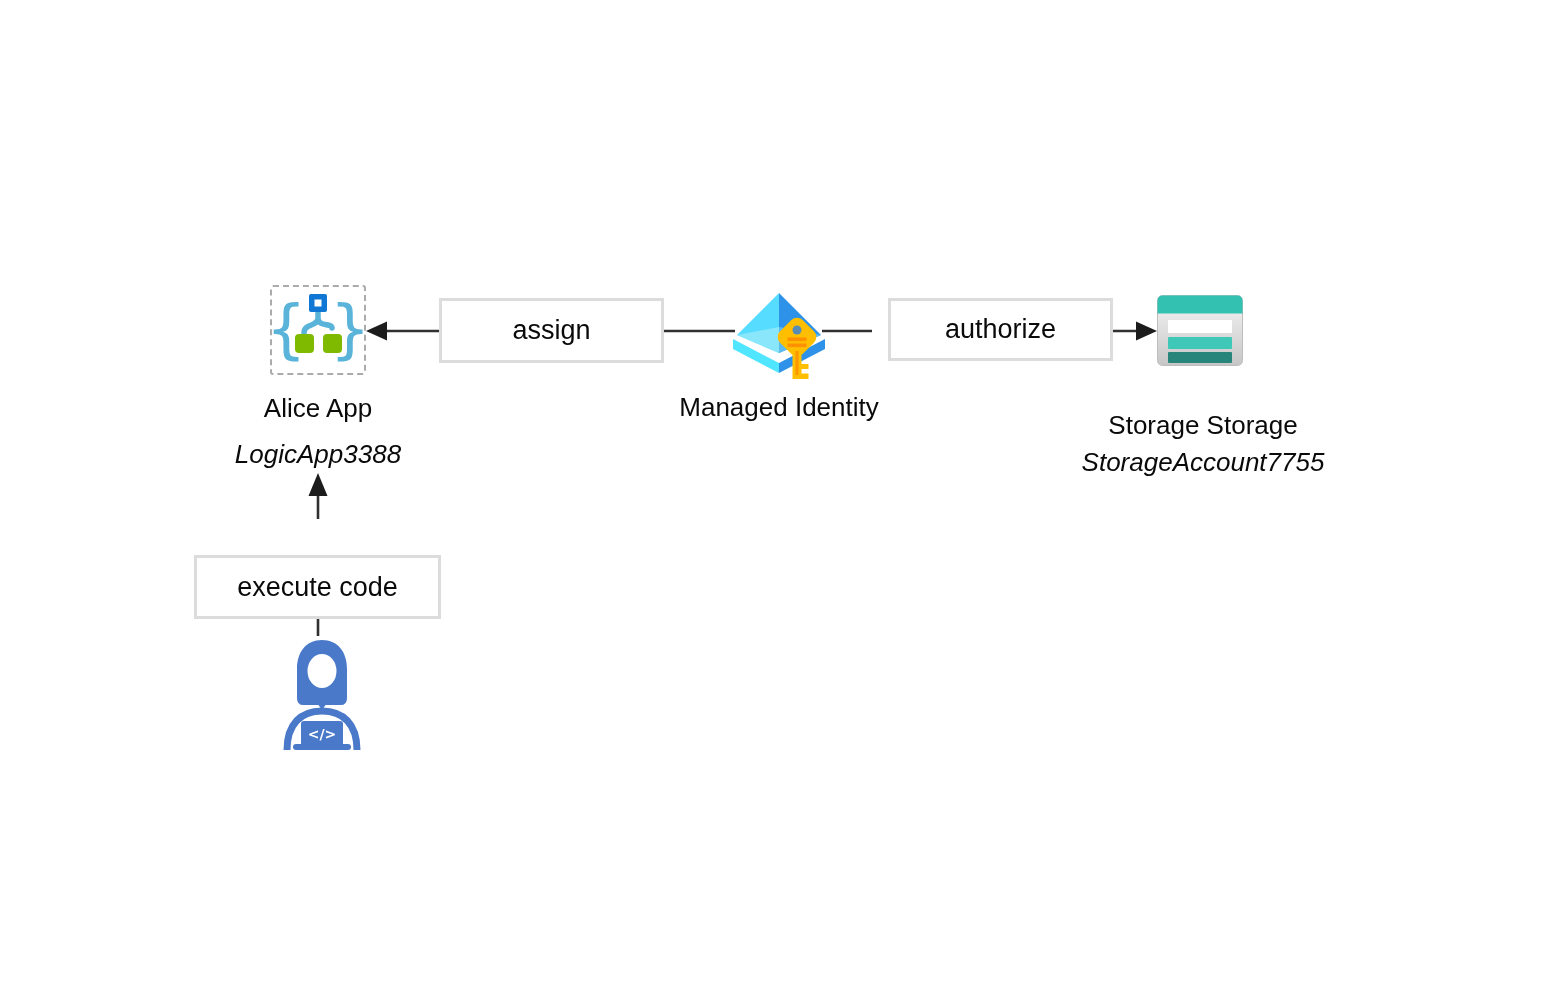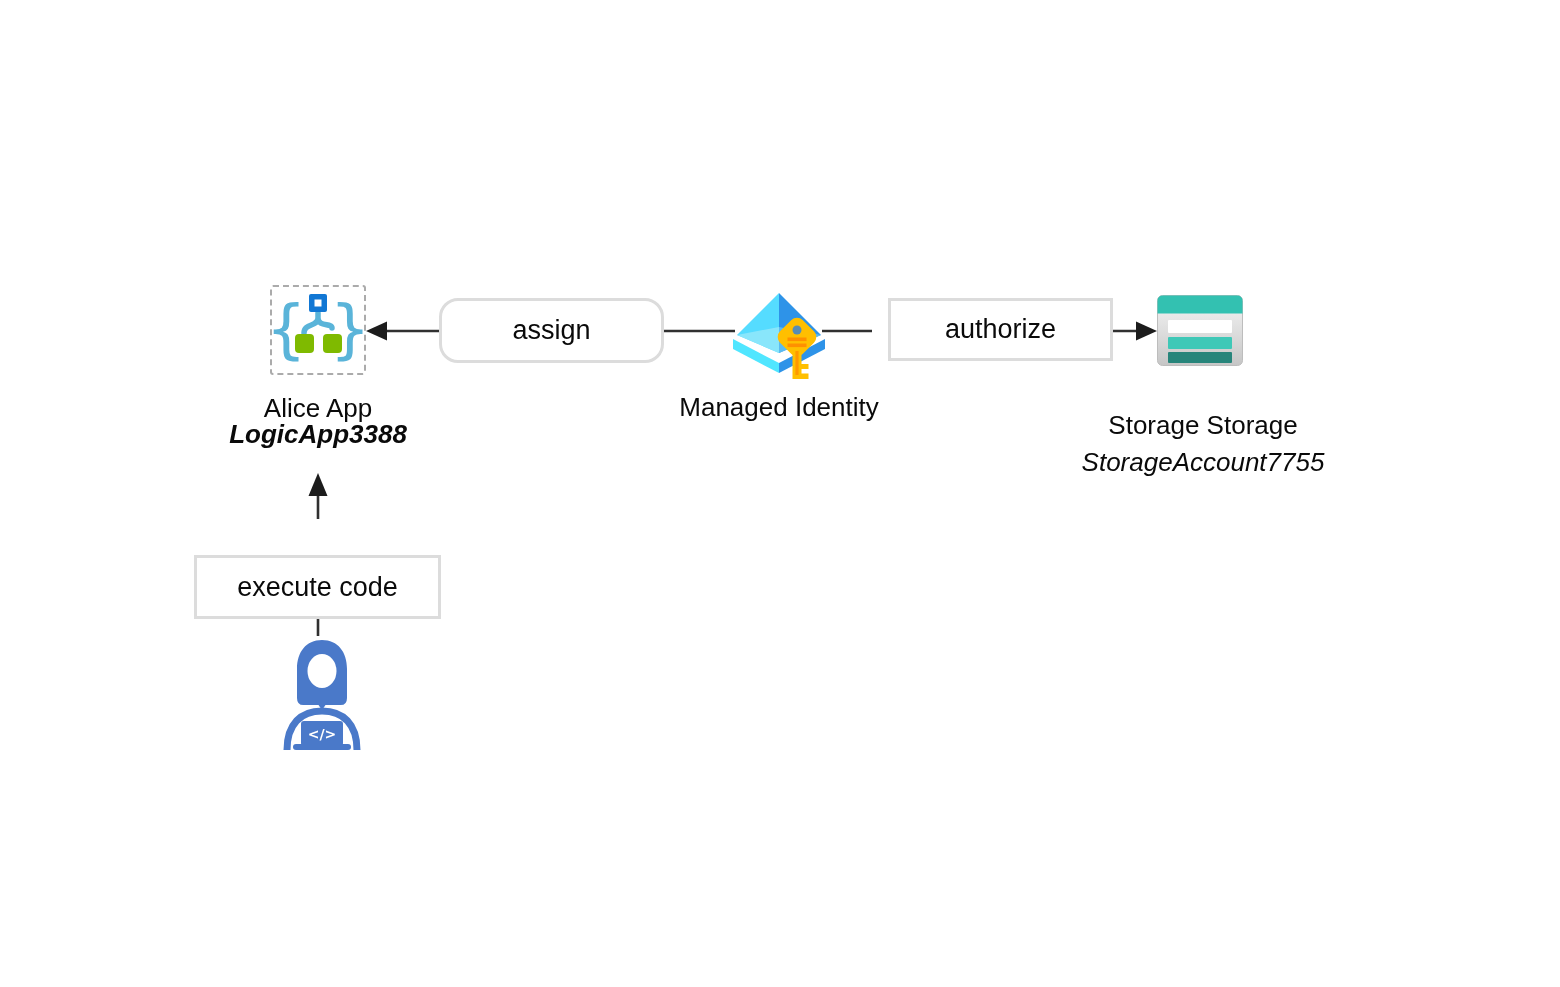--- a/index.html
+++ b/index.html
@@ -6,21 +6,21 @@
   .canvas{
     position:relative;width:1560px;height:987px;background:#ffffff;overflow:hidden;
     font-family:"Liberation Sans","DejaVu Sans",sans-serif;color:#000;
   }
   .connectors{position:absolute;left:0;top:0;pointer-events:none;}
   .edge-box{
     position:absolute;background:#ffffff;border:3px solid #dcdcdc;
     display:flex;align-items:center;justify-content:center;
     font-size:27px;color:#0a0a0a;box-sizing:border-box;
   }
-  .edge-box-assign{left:439px;top:298px;width:225px;height:65px;border-radius:19px;}
+  .edge-box-assign{left:439px;top:298px;width:225px;height:65px;}
   .edge-box-authorize{left:872px;top:298px;width:225px;height:63px;margin-left:16px;}
   .edge-box-execute{left:194px;top:519px;width:247px;height:64px;margin-top:36px;}
   .node-label{
     position:absolute;width:340px;text-align:center;font-size:26px;line-height:36px;color:#0a0a0a;
   }
   .italic{font-style:italic;}
   .la-iconbox{
     position:absolute;left:270px;top:285px;width:96px;height:90px;
     border:2px dashed #ababab;border-radius:3px;box-sizing:border-box;background:#fff;
   }
@@ -60,21 +60,21 @@
       <text x="14" y="64" font-size="64" font-family="DejaVu Sans" fill="#5ab4d9" text-anchor="middle">{</text>
       <text x="78" y="64" font-size="64" font-family="DejaVu Sans" fill="#5ab4d9" text-anchor="middle">}</text>
       <path d="M46,26 v5 c0,9 -14,5 -14,15 M46,31 c0,9 14,5 14,10" stroke="#5ab4d9" stroke-width="5.5" fill="none" stroke-linecap="round"></path>
       <rect x="37" y="7" width="18" height="18" rx="2" fill="#1177d4"></rect>
       <rect x="42.5" y="12.5" width="7" height="7" fill="#ffffff"></rect>
       <rect x="23" y="47" width="19" height="19" rx="4" fill="#7fba00"></rect>
       <rect x="51" y="47" width="19" height="19" rx="4" fill="#7fba00"></rect>
     </svg>
   </div>
   <div class="node-label" style="left:148px;top:390px;">Alice App</div>
-  <div class="node-label italic" style="left:148px;top:416px;font-weight:bold;">LogicApp3388</div>
+  <div class="node-label italic" style="left:148px;top:436px;">LogicApp3388</div>
 
   <div class="edge-box edge-box-assign">
     <span>assign</span>
   </div>
 
   <div class="mi-icon">
     <svg width="96" height="96" viewBox="0 0 96 96">
 
       <polygon points="48,2 6,44 48,62" fill="#55dcff"></polygon>
       <polygon points="48,2 90,44 48,62" fill="#2e93e8"></polygon>

